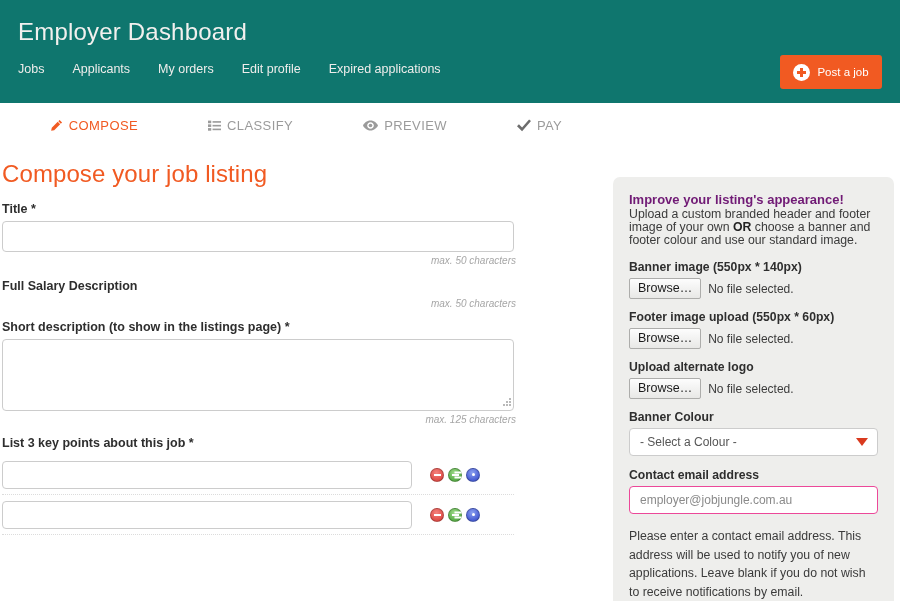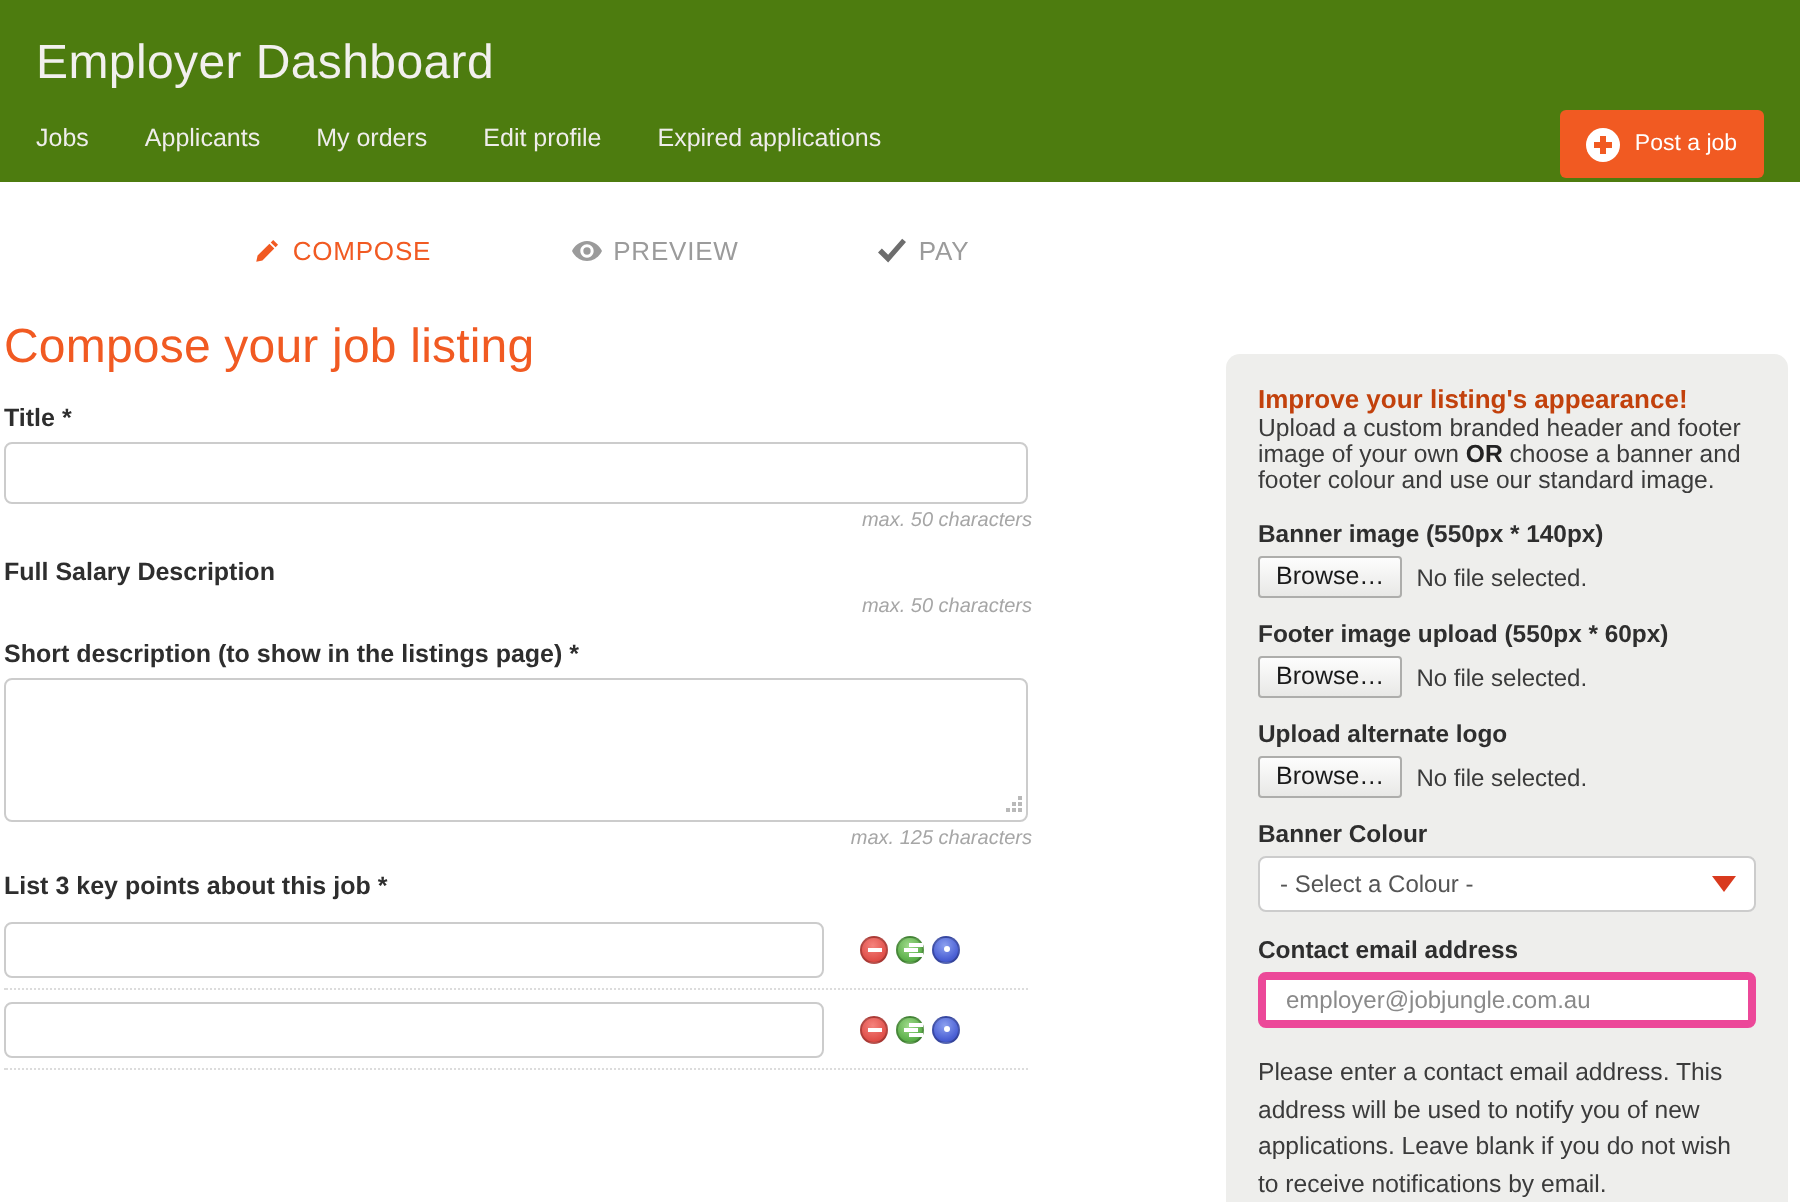--- a/index.html
+++ b/index.html
@@ -8,22 +8,22 @@
     width: 900px; height: 601px;
     overflow: hidden;
     background: #ffffff;
     font-family: "Liberation Sans", sans-serif;
   }
 
   
   .header {
     position: absolute;
     left: 0; top: 0;
-    width: 900px; height: 91px;
-    background: #4d7c0f;
+    width: 900px; height: 103px;
+    background: #0f766e;
   }
   .header-title {
     position: absolute;
     left: 18px; top: 18px;
     font-size: 24px;
     font-weight: 400;
     color: #f2f0ee;
     letter-spacing: 0.2px;
     white-space: nowrap;
   }
@@ -242,21 +242,21 @@
     left: 613px; top: 177px;
     width: 281px;
     min-height: 424px;
     background: #eeeeec;
     border-radius: 7px 7px 0 0;
     padding: 15px 16px 16px 16px;
   }
   .sb-head {
     font-size: 13px;
     font-weight: bold;
-    color: #c2410c;
+    color: #701a75;
     margin: 0 0 1px 0;
   }
   .sb-para {
     font-size: 12.3px;
     color: #3b3b3b;
     line-height: 13px;
     margin: 0 0 13px 0;
   }
   .sb-para b { font-weight: bold; color: #222; }
   .sb-label {
@@ -310,21 +310,21 @@
     right: 10px; top: 50%;
     margin-top: -4px;
     width: 0; height: 0;
     border-left: 6px solid transparent;
     border-right: 6px solid transparent;
     border-top: 8px solid #d93a1e;
     pointer-events: none;
   }
   .email-input {
     width: 249px; height: 28px;
-    border: 4px solid #ec4899;
+    border: 1px solid #ec4899;
     border-radius: 4px;
     background: #ffffff;
     font-size: 12px;
     color: #3b82f6;
     padding: 0 10px;
     font-family: "Liberation Sans", sans-serif;
     outline: none;
     margin-bottom: 13px;
   }
   .email-input::placeholder { color: #8a8a8a; }
@@ -354,20 +354,33 @@
 </div>
 
 <div class="tabs">
   <div class="tab active">
     <span class="tab-icon">
       <svg width="13" height="13" viewBox="0 0 16 16">
           <path d="M11.8 1.2l3 3-1.5 1.5-3-3zM9.5 3.5l3 3-7.3 7.3-3.8.8.8-3.8z" fill="#f15a22"></path>
         </svg>
     </span>
     <span>COMPOSE</span>
+  </div>
+  <div class="tab">
+    <span class="tab-icon">
+      <svg width="13" height="13" viewBox="0 0 16 16">
+        <rect x="0" y="2" width="4" height="3.2" fill="#9b9b9b"></rect>
+          <rect x="5.6" y="2.6" width="10.4" height="2" fill="#9b9b9b"></rect>
+        <rect x="0" y="6.6" width="4" height="3.2" fill="#9b9b9b"></rect>
+          <rect x="5.6" y="7.2" width="10.4" height="2" fill="#9b9b9b"></rect>
+        <rect x="0" y="11.2" width="4" height="3.2" fill="#9b9b9b"></rect>
+          <rect x="5.6" y="11.8" width="10.4" height="2" fill="#9b9b9b"></rect>
+      </svg>
+    </span>
+    <span>CLASSIFY</span>
   </div>
   <div class="tab">
     <span class="tab-icon">
       <svg width="15" height="13" viewBox="0 0 18 12">
         <path d="M9 0C4.6 0 1.2 3.2 0 6c1.2 2.8 4.6 6 9 6s7.8-3.2 9-6c-1.2-2.8-4.6-6-9-6zm0 10c-2.2 0-4-1.8-4-4s1.8-4 4-4 4 1.8 4 4-1.8 4-4 4z" fill="#9b9b9b"></path>
         <circle cx="9" cy="6" r="2.2" fill="#9b9b9b"></circle>
       </svg>
     </span>
     <span>PREVIEW</span>
   </div>

